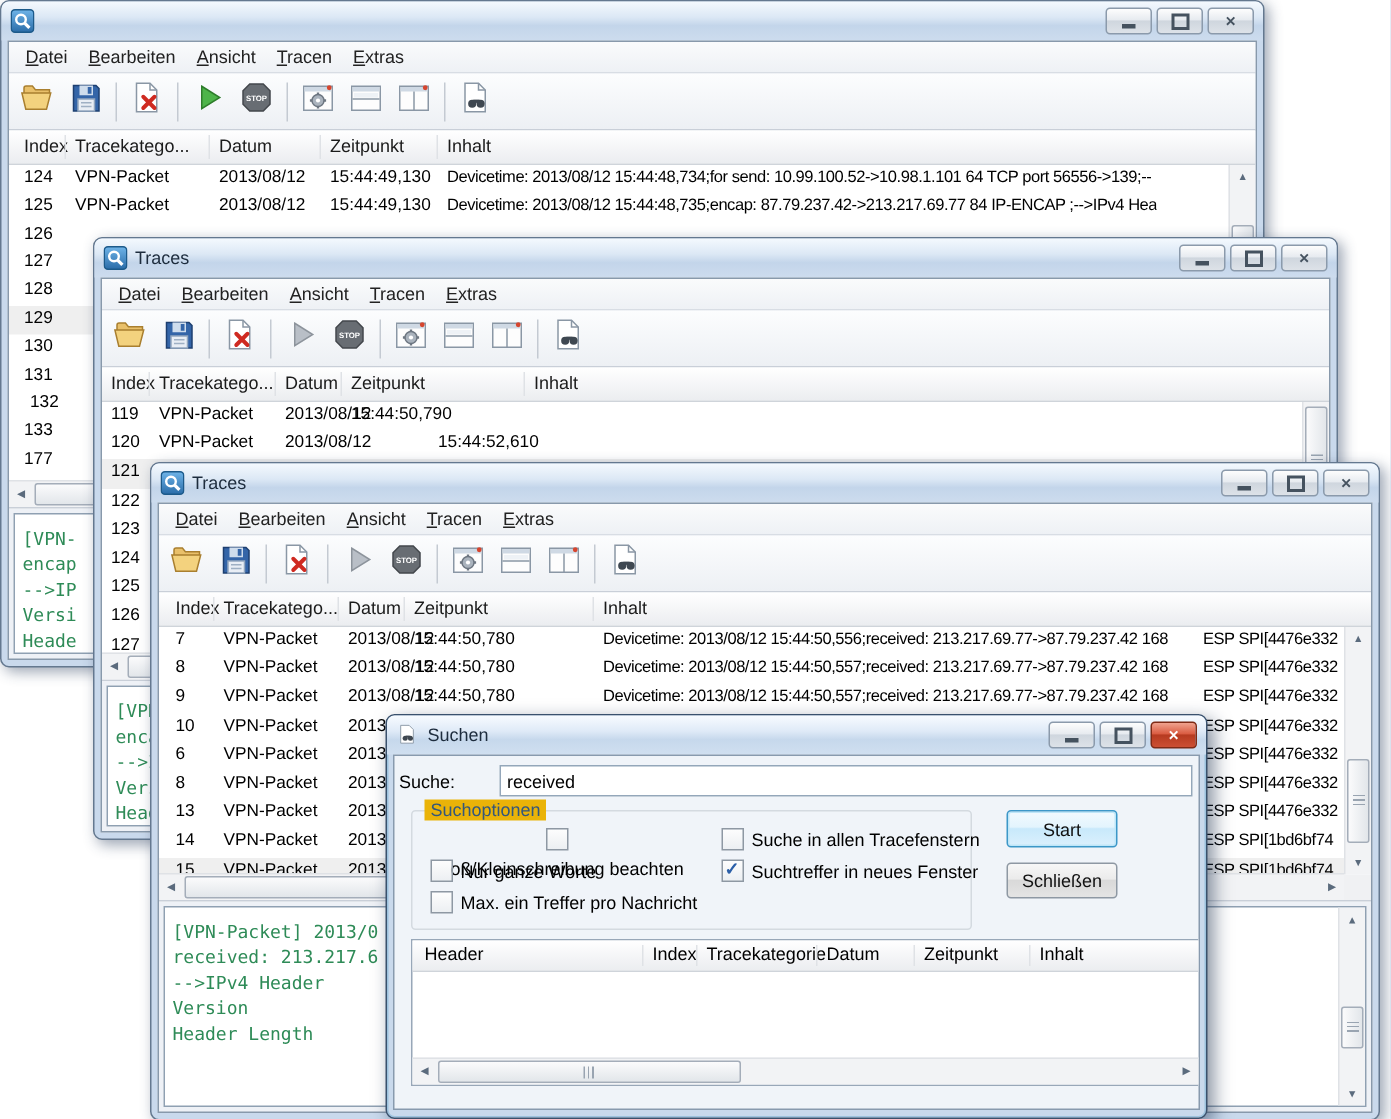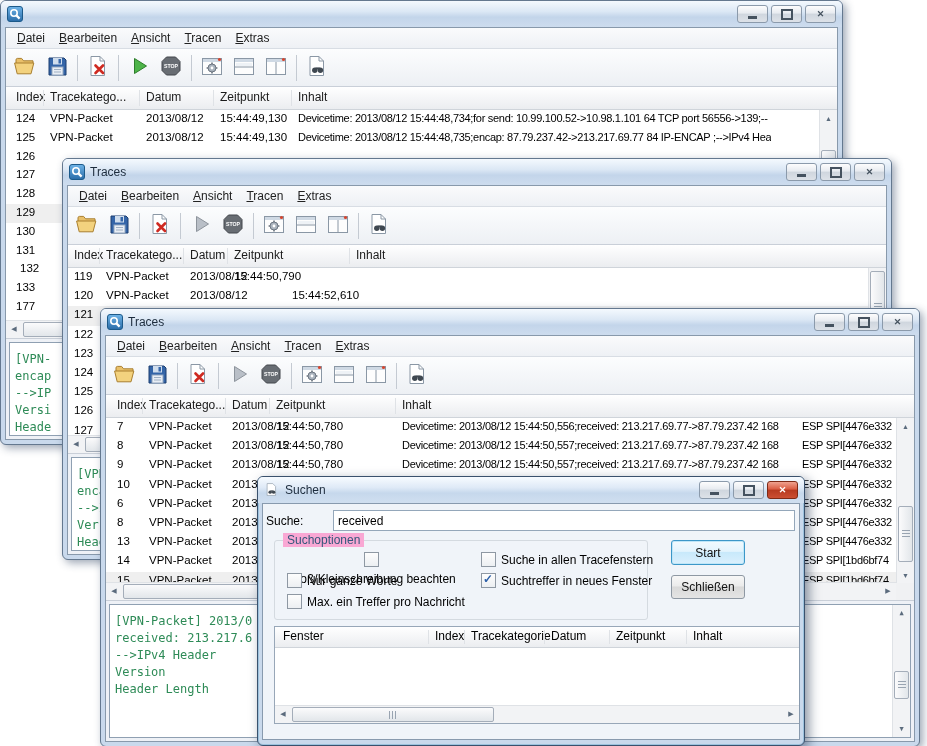--- a/index.html
+++ b/index.html
@@ -61,21 +61,21 @@
         font-family:"DejaVu Sans Mono",monospace;font-size:12px;color:#2e8b57;
         padding:8px 0 0 5px;line-height:17px;overflow:hidden}
   .detail-line{white-space:nowrap}
   
   .dlg-client{position:absolute;left:4px;right:4px;top:26px;bottom:5px;border:1px solid #889aae;
         background:#f0f4f9;font-size:12px;color:#000;overflow:hidden}
   .dlg-label{position:absolute;left:3px;top:10px}
   .dlg-input{position:absolute;left:70px;top:6px;width:452px;height:19px;border:1px solid #94a7ba;
         font-family:"Liberation Sans",sans-serif;font-size:12px;padding:0 4px;background:#fff}
   .group{position:absolute;left:11px;top:36px;width:372px;height:78px;border:1px solid #d4dae0;border-radius:3px}
-  .group-label{position:absolute;left:8px;top:-8px;background:#f9a8d4;padding:0 4px;color:#33577b}
+  .group-label{position:absolute;left:8px;top:-8px;background:#eab308;padding:0 4px;color:#33577b}
   .cb{position:absolute;display:flex;align-items:center;gap:5px;white-space:nowrap}
   .cb-box{width:13px;height:13px;border:1px solid #8e98a3;background:linear-gradient(#fdfdfd,#eceff2);position:relative;flex:0 0 auto}
   .cb-box.checked::after{content:"✓";position:absolute;left:1px;top:-2px;font-size:12px;font-weight:bold;color:#2b5fa8}
   .btn{position:absolute;width:72px;height:23px;border:1px solid #8e98a3;border-radius:3px;
         display:flex;align-items:center;justify-content:center;font-size:12px;color:#111;
         background:linear-gradient(#f7f7f7,#ebebeb 45%,#d9d9d9 50%,#e4e4e4)}
   .btn.default{border-color:#3c97c8;box-shadow:0 0 0 1px #bfe6f8 inset;
         background:linear-gradient(#f2fafe,#e3f4fd 45%,#c8e9fb 50%,#dbf0fd)}
   #btn-start{left:408px;top:36px}
   #btn-close{left:408px;top:71px;height:22px}
@@ -816,21 +816,21 @@
           </div>
           <div class="cb" style="left: 206px; top: 32px;">
             <span class="cb-box checked"></span>
             <span>Suchtreffer in neues Fenster</span>
           </div>
         </div>
         <div class="btn default" id="btn-start">Start</div>
         <div class="btn" id="btn-close">Schließen</div>
         <div class="results">
           <div class="res-head">
-            <span class="hcell" style="left: 8px;">Fenster</span>
+            <span class="hcell" style="left: 8px;">Header</span>
             <span class="hcell" style="left: 160px;">Index</span>
             <span class="col-sep" style="left: 153px;"></span>
             <span class="hcell" style="left: 196px;">Tracekategorie</span>
             <span class="col-sep" style="left: 189px;"></span>
             <span class="hcell" style="left: 276px;">Datum</span>
             <span class="col-sep" style="left: 269px;"></span>
             <span class="hcell" style="left: 341px;">Zeitpunkt</span>
             <span class="col-sep" style="left: 334px;"></span>
             <span class="hcell" style="left: 418px;">Inhalt</span>
             <span class="col-sep" style="left: 411px;"></span>

